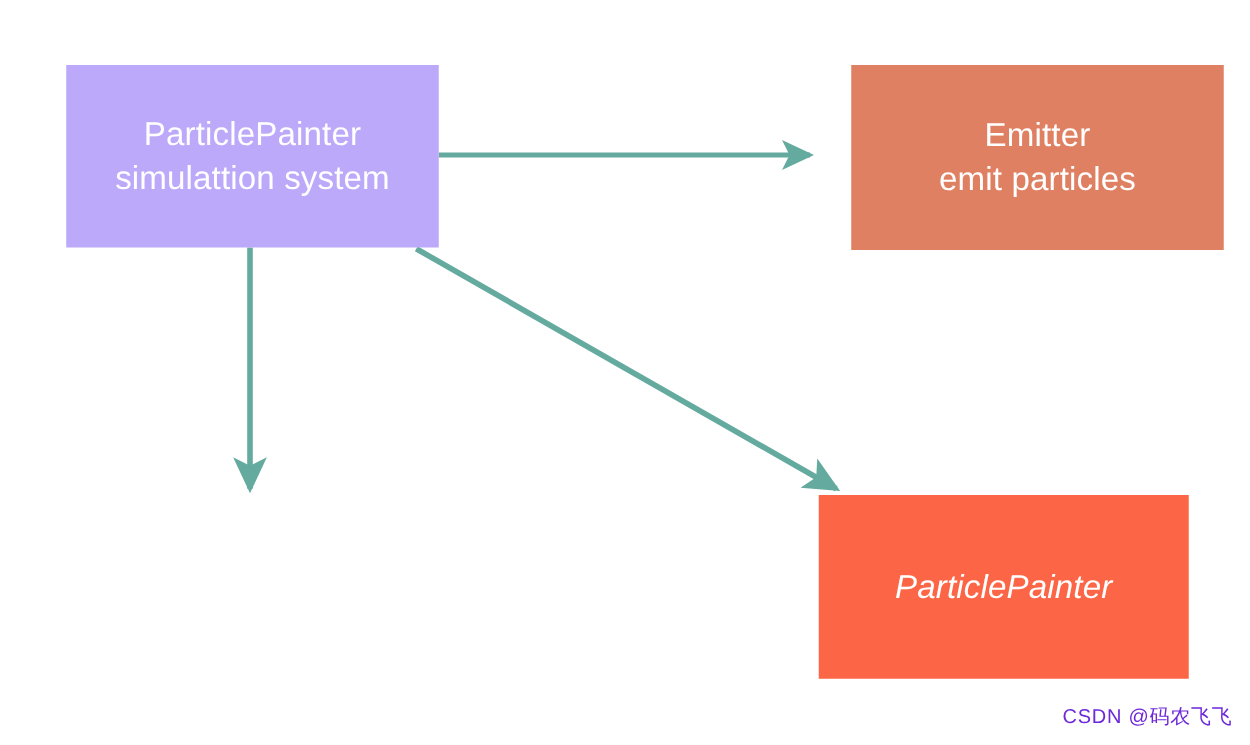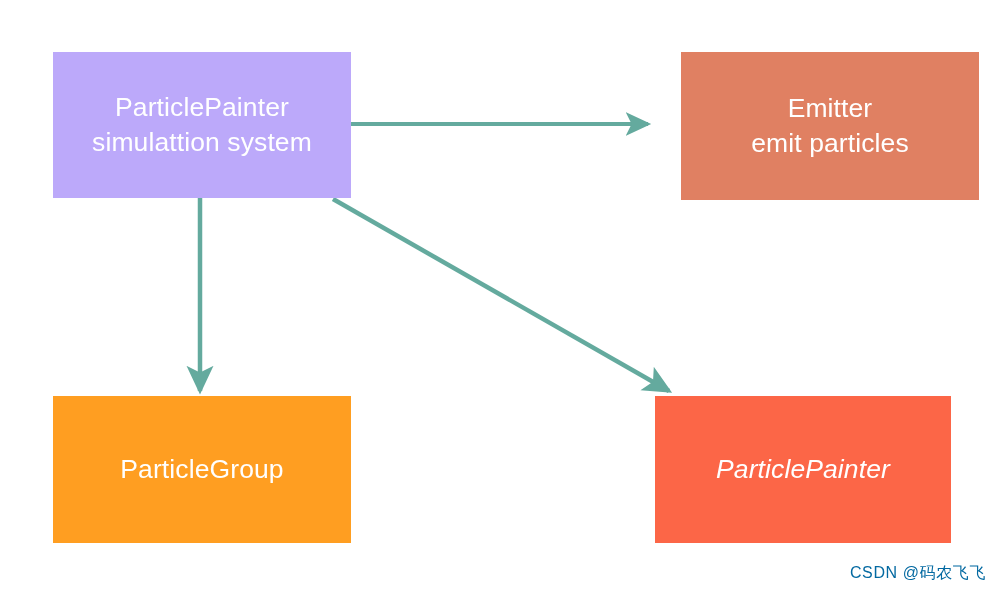--- a/index.html
+++ b/index.html
@@ -68,21 +68,21 @@
     left: 0;
     top: 0;
     width: 1000px;
     height: 596px;
     pointer-events: none;
   }
   #watermark {
     position: absolute;
     right: 14px;
     bottom: 12px;
-    color: #0369a1;
+    color: #6d28d9;
     font-size: 16px;
     letter-spacing: 0.6px;
     user-select: none;
   }
 </style>
 </head>
 <body>
 
 <div id="canvas">
 
@@ -99,19 +99,18 @@
 
     <line x1="333" y1="199" x2="669" y2="391" stroke="#64aa9e" stroke-width="4.5" marker-end="url(#arrowhead)"></line>
   </svg>
 
   <div class="node" id="node-particlesystem">ParticlePainter
 simulattion system</div>
 
   <div class="node" id="node-emitter">Emitter
 emit particles</div>
 
-  <div class="node" id="node-particlegroup">ParticleGroup</div>
 
   <div class="node" id="node-particlepainter">ParticlePainter</div>
 
   <div id="watermark">CSDN @码农飞飞</div>
 
 </div>
 
 </body></html>

